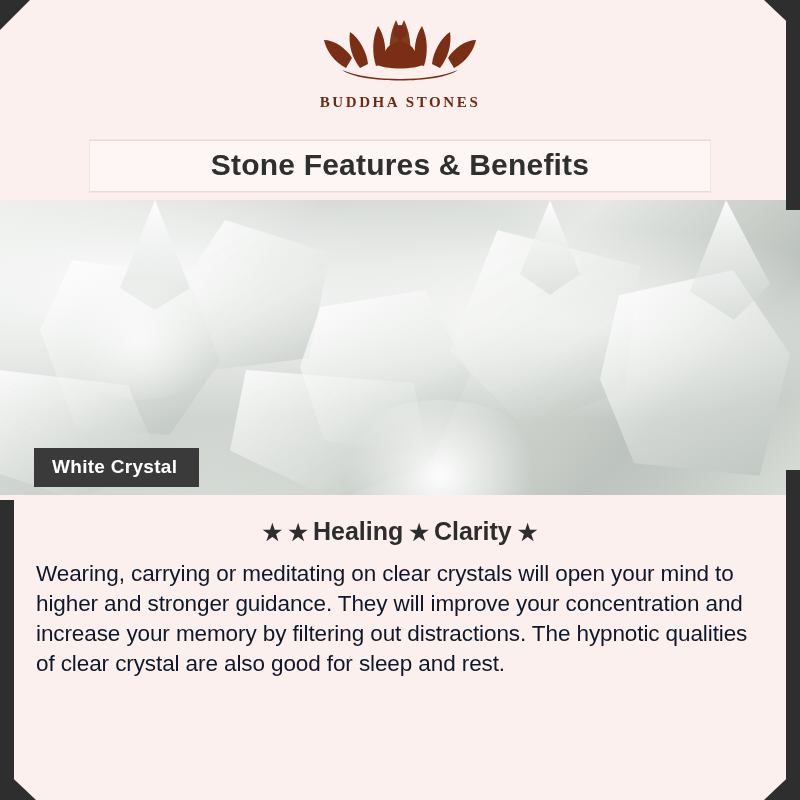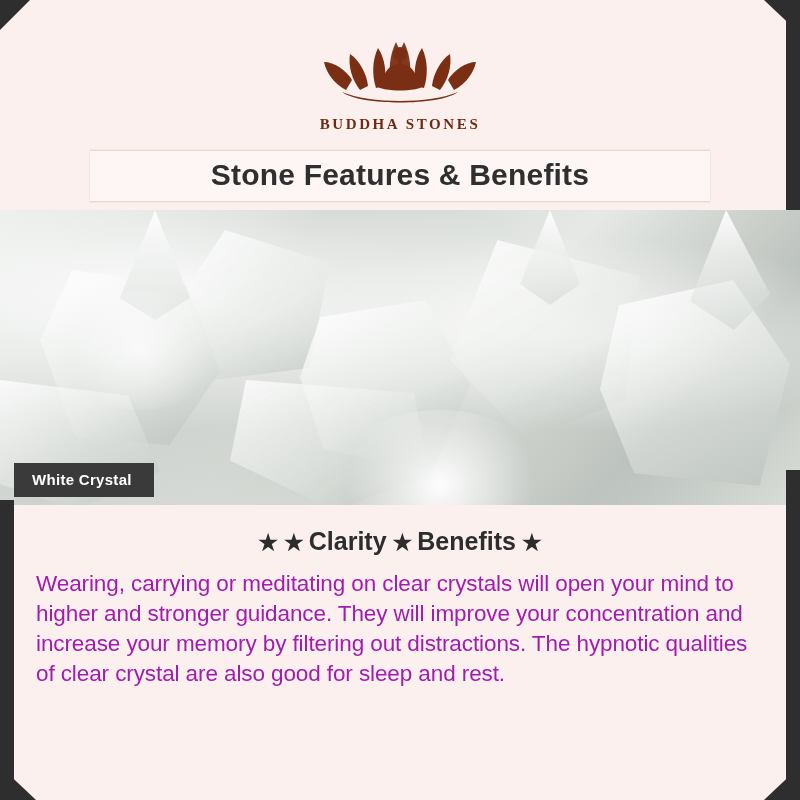--- a/index.html
+++ b/index.html
@@ -71,21 +71,21 @@
     position: absolute;
     bottom: 0; left: 0;
     width: 14px; height: 300px;
     background: #2e2e2e;
     z-index: 5;
   }
 
   
   .header {
     position: relative;
-    padding-top: 28px;
+    padding-top: 6px;
     text-align: center;
     z-index: 7;
   }
   .logo-wrap {
     display: block;
     margin: 0 auto;
     width: 220px;
     height: 86px;
   }
   .brand {
@@ -93,21 +93,21 @@
     font-size: 15px;
     letter-spacing: 2.6px;
     font-weight: bold;
     color: #6e2b14;
     font-family: "Liberation Serif", serif;
   }
 
   
   .title-band {
     position: relative;
-    margin: 17px auto 0 auto;
+    margin: 29px auto 0 auto;
     width: 620px;
     background: #fdf6f4;
     border-top: 1px solid #e9d8d3;
     border-bottom: 1px solid #e9d8d3;
     box-shadow: 0 0 0 1px rgba(233,216,211,.4);
     padding: 7px 0 9px 0;
     z-index: 8;
   }
   .title-band h1 {
     font-size: 30px;
@@ -161,26 +161,26 @@
     position: absolute;
     border-radius: 50%;
     background: radial-gradient(circle, rgba(255,255,255,.95), rgba(255,255,255,0) 70%);
   }
   .g1 { left: 330px; top: 200px; width: 220px; height: 150px; }
   .g2 { left: 60px;  top: 80px;  width: 160px; height: 120px; opacity:.7; }
 
   
   .caption-bar {
     position: absolute;
-    left: 14px;
+    left: 34px;
     bottom: 8px;
     background: #3a3a3a;
     color: #ffffff;
     padding: 8px 22px 9px 18px;
-    font-size: 15px;
+    font-size: 19px;
     font-weight: bold;
     letter-spacing: .3px;
     z-index: 9;
   }
 
   
   .content {
     position: relative;
     padding: 22px 30px 0 30px;
     z-index: 7;
@@ -199,21 +199,21 @@
     display: inline-flex;
     align-items: baseline;
     gap: 5px;
     white-space: nowrap;
   }
   .star { font-size: 22px; line-height: 1; color: #2d2d2d; }
 
   .paragraph {
     font-size: 22.5px;
     line-height: 1.33;
-    color: #a21caf;
+    color: #0f172a;
     text-align: left;
     letter-spacing: -0.1px;
     padding: 0 8px 0 6px;
   }
 </style>
 </head>
 <body>
 
 <div class="page">
 
@@ -273,27 +273,27 @@
     <div class="caption-bar">White Crystal</div>
   </div>
 
   <div class="content">
     <div class="benefits">
       <span class="benefit">
         <span class="star">★</span>
       </span>
       <span class="benefit">
         <span class="star">★</span>
+        <span>Healing</span>
+      </span>
+      <span class="benefit">
+        <span class="star">★</span>
         <span>Clarity</span>
       </span>
       <span class="benefit">
         <span class="star">★</span>
-        <span>Benefits</span>
-      </span>
-      <span class="benefit">
-        <span class="star">★</span>
       </span>
     </div>
 
     <p class="paragraph">Wearing, carrying or meditating on clear crystals will open your mind to higher and stronger guidance. They will improve your concentration and increase your memory by filtering out distractions. The hypnotic qualities of clear crystal are also good for sleep and rest.</p>
   </div>
 
 </div>
 
 </body></html>

